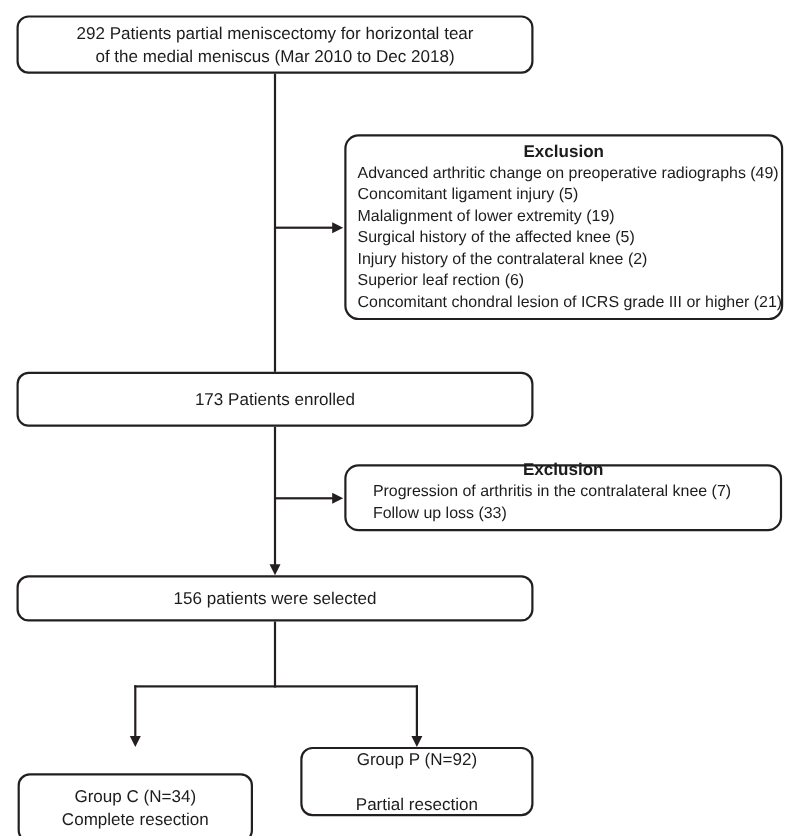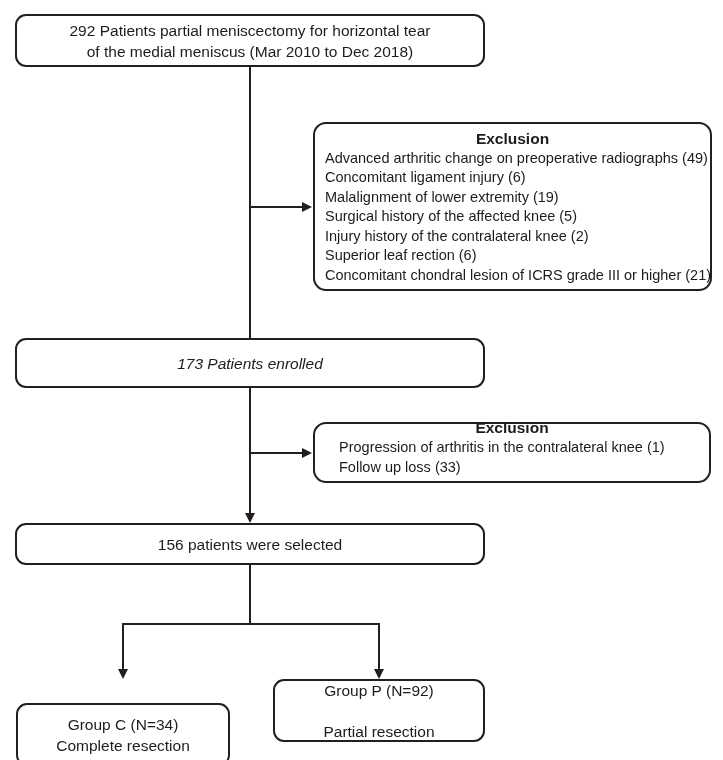--- a/index.html
+++ b/index.html
@@ -82,41 +82,41 @@
   </div>
 
   <div class="conn" style="left:249px;top:67px;width:2px;height:271px;"></div>
 
   <div class="conn" style="left:250px;top:206px;width:53px;height:2px;"></div>
   <div class="arrow-right" style="left:302px;top:201.5px;"></div>
 
   <div class="fbox excl" style="left:313px;top:122px;width:399px;height:169px;">
     <div class="excl-title">Exclusion</div>
     <div class="excl-item">Advanced arthritic change on preoperative radiographs (49)</div>
-    <div class="excl-item">Concomitant ligament injury (6)</div>
+    <div class="excl-item">Concomitant ligament injury (5)</div>
     <div class="excl-item">Malalignment of lower extremity (19)</div>
     <div class="excl-item">Surgical history of the affected knee (5)</div>
     <div class="excl-item">Injury history of the contralateral knee (2)</div>
     <div class="excl-item">Superior leaf rection (6)</div>
     <div class="excl-item">Concomitant chondral lesion of ICRS grade III or higher (21)</div>
   </div>
 
-  <div class="fbox" style="left:15px;top:338px;width:470px;height:50px;font-style:italic;">
+  <div class="fbox" style="left:15px;top:338px;width:470px;height:50px;">
     <div class="bline">173 Patients enrolled</div>
   </div>
 
   <div class="conn" style="left:249px;top:388px;width:2px;height:126px;"></div>
   <div class="arrow-down" style="left:244.5px;top:513px;"></div>
 
   <div class="conn" style="left:250px;top:452px;width:53px;height:2px;"></div>
   <div class="arrow-right" style="left:302px;top:447.5px;"></div>
 
   <div class="fbox excl" style="left:313px;top:422px;width:398px;height:61px;">
     <div class="excl-title">Exclusion</div>
-    <div class="excl-item" style="padding-left:14px;">Progression of arthritis in the contralateral knee (1)</div>
+    <div class="excl-item" style="padding-left:14px;">Progression of arthritis in the contralateral knee (7)</div>
     <div class="excl-item" style="padding-left:14px;">Follow up loss (33)</div>
   </div>
 
   <div class="fbox" style="left:15px;top:523px;width:470px;height:42px;">
     <div class="bline">156 patients were selected</div>
   </div>
 
   <div class="conn" style="left:249px;top:565px;width:2px;height:60px;"></div>
   <div class="conn" style="left:122px;top:623px;width:258px;height:2px;"></div>
   <div class="conn" style="left:122px;top:623px;width:2px;height:47px;"></div>

